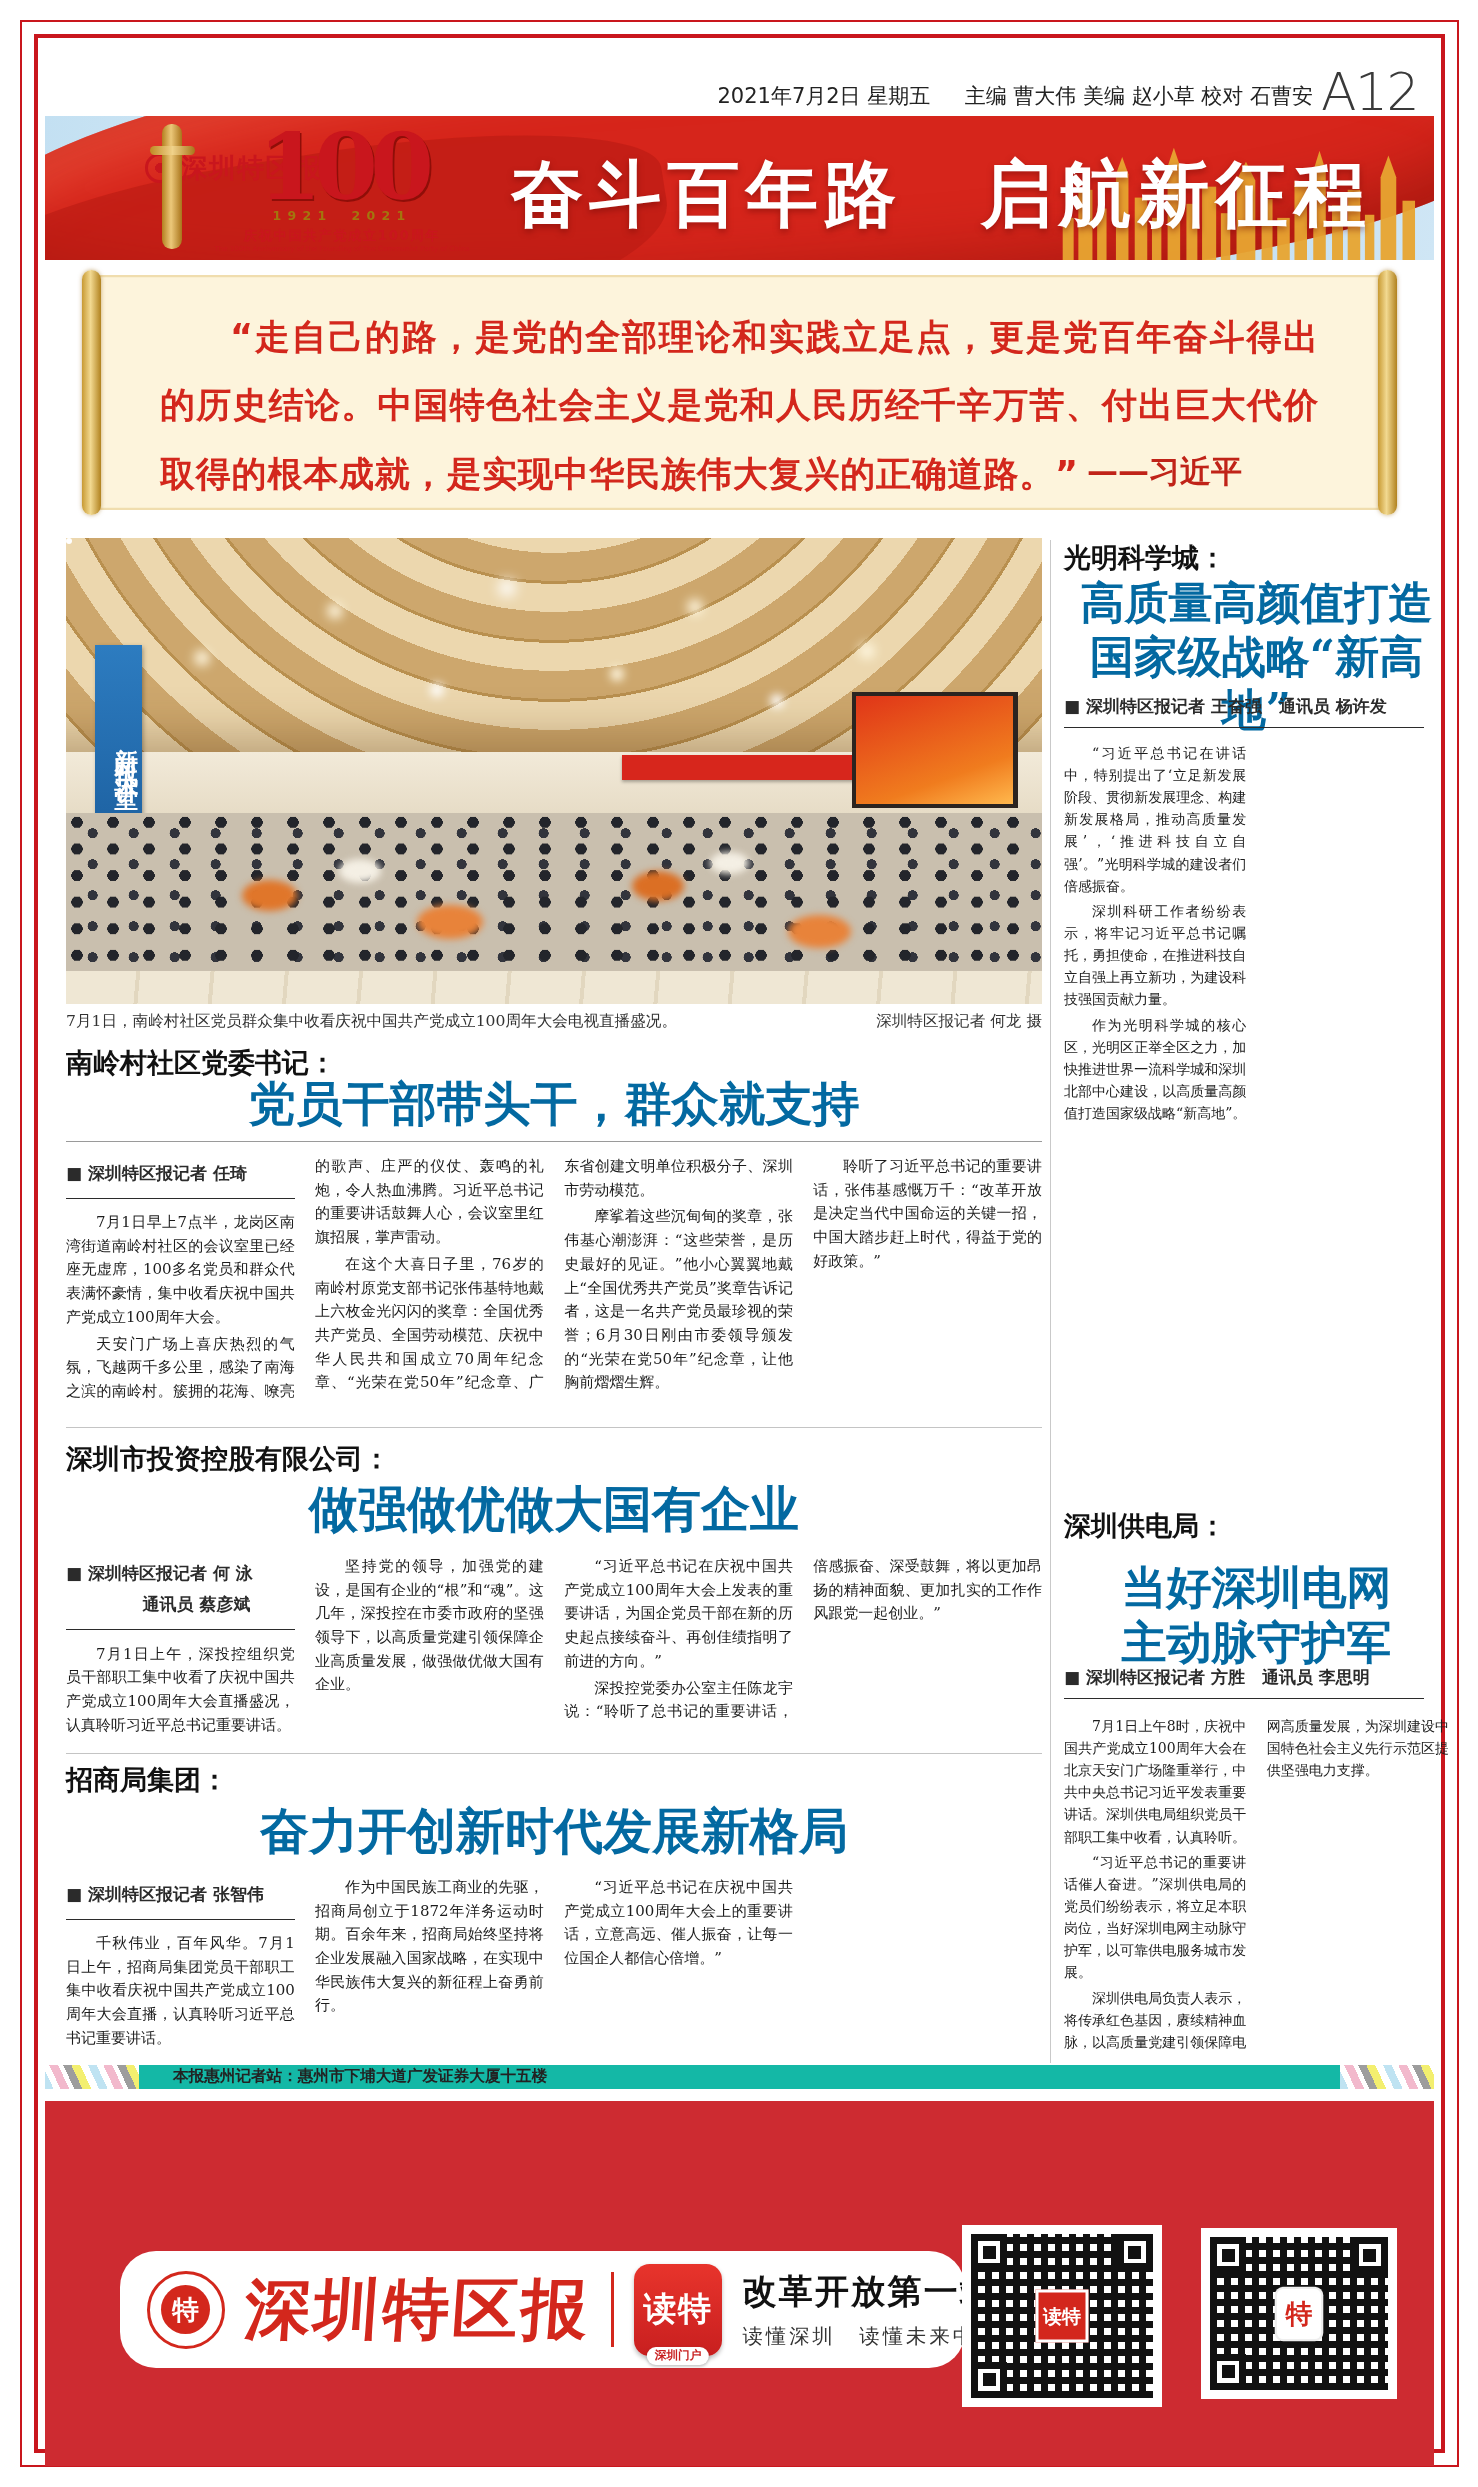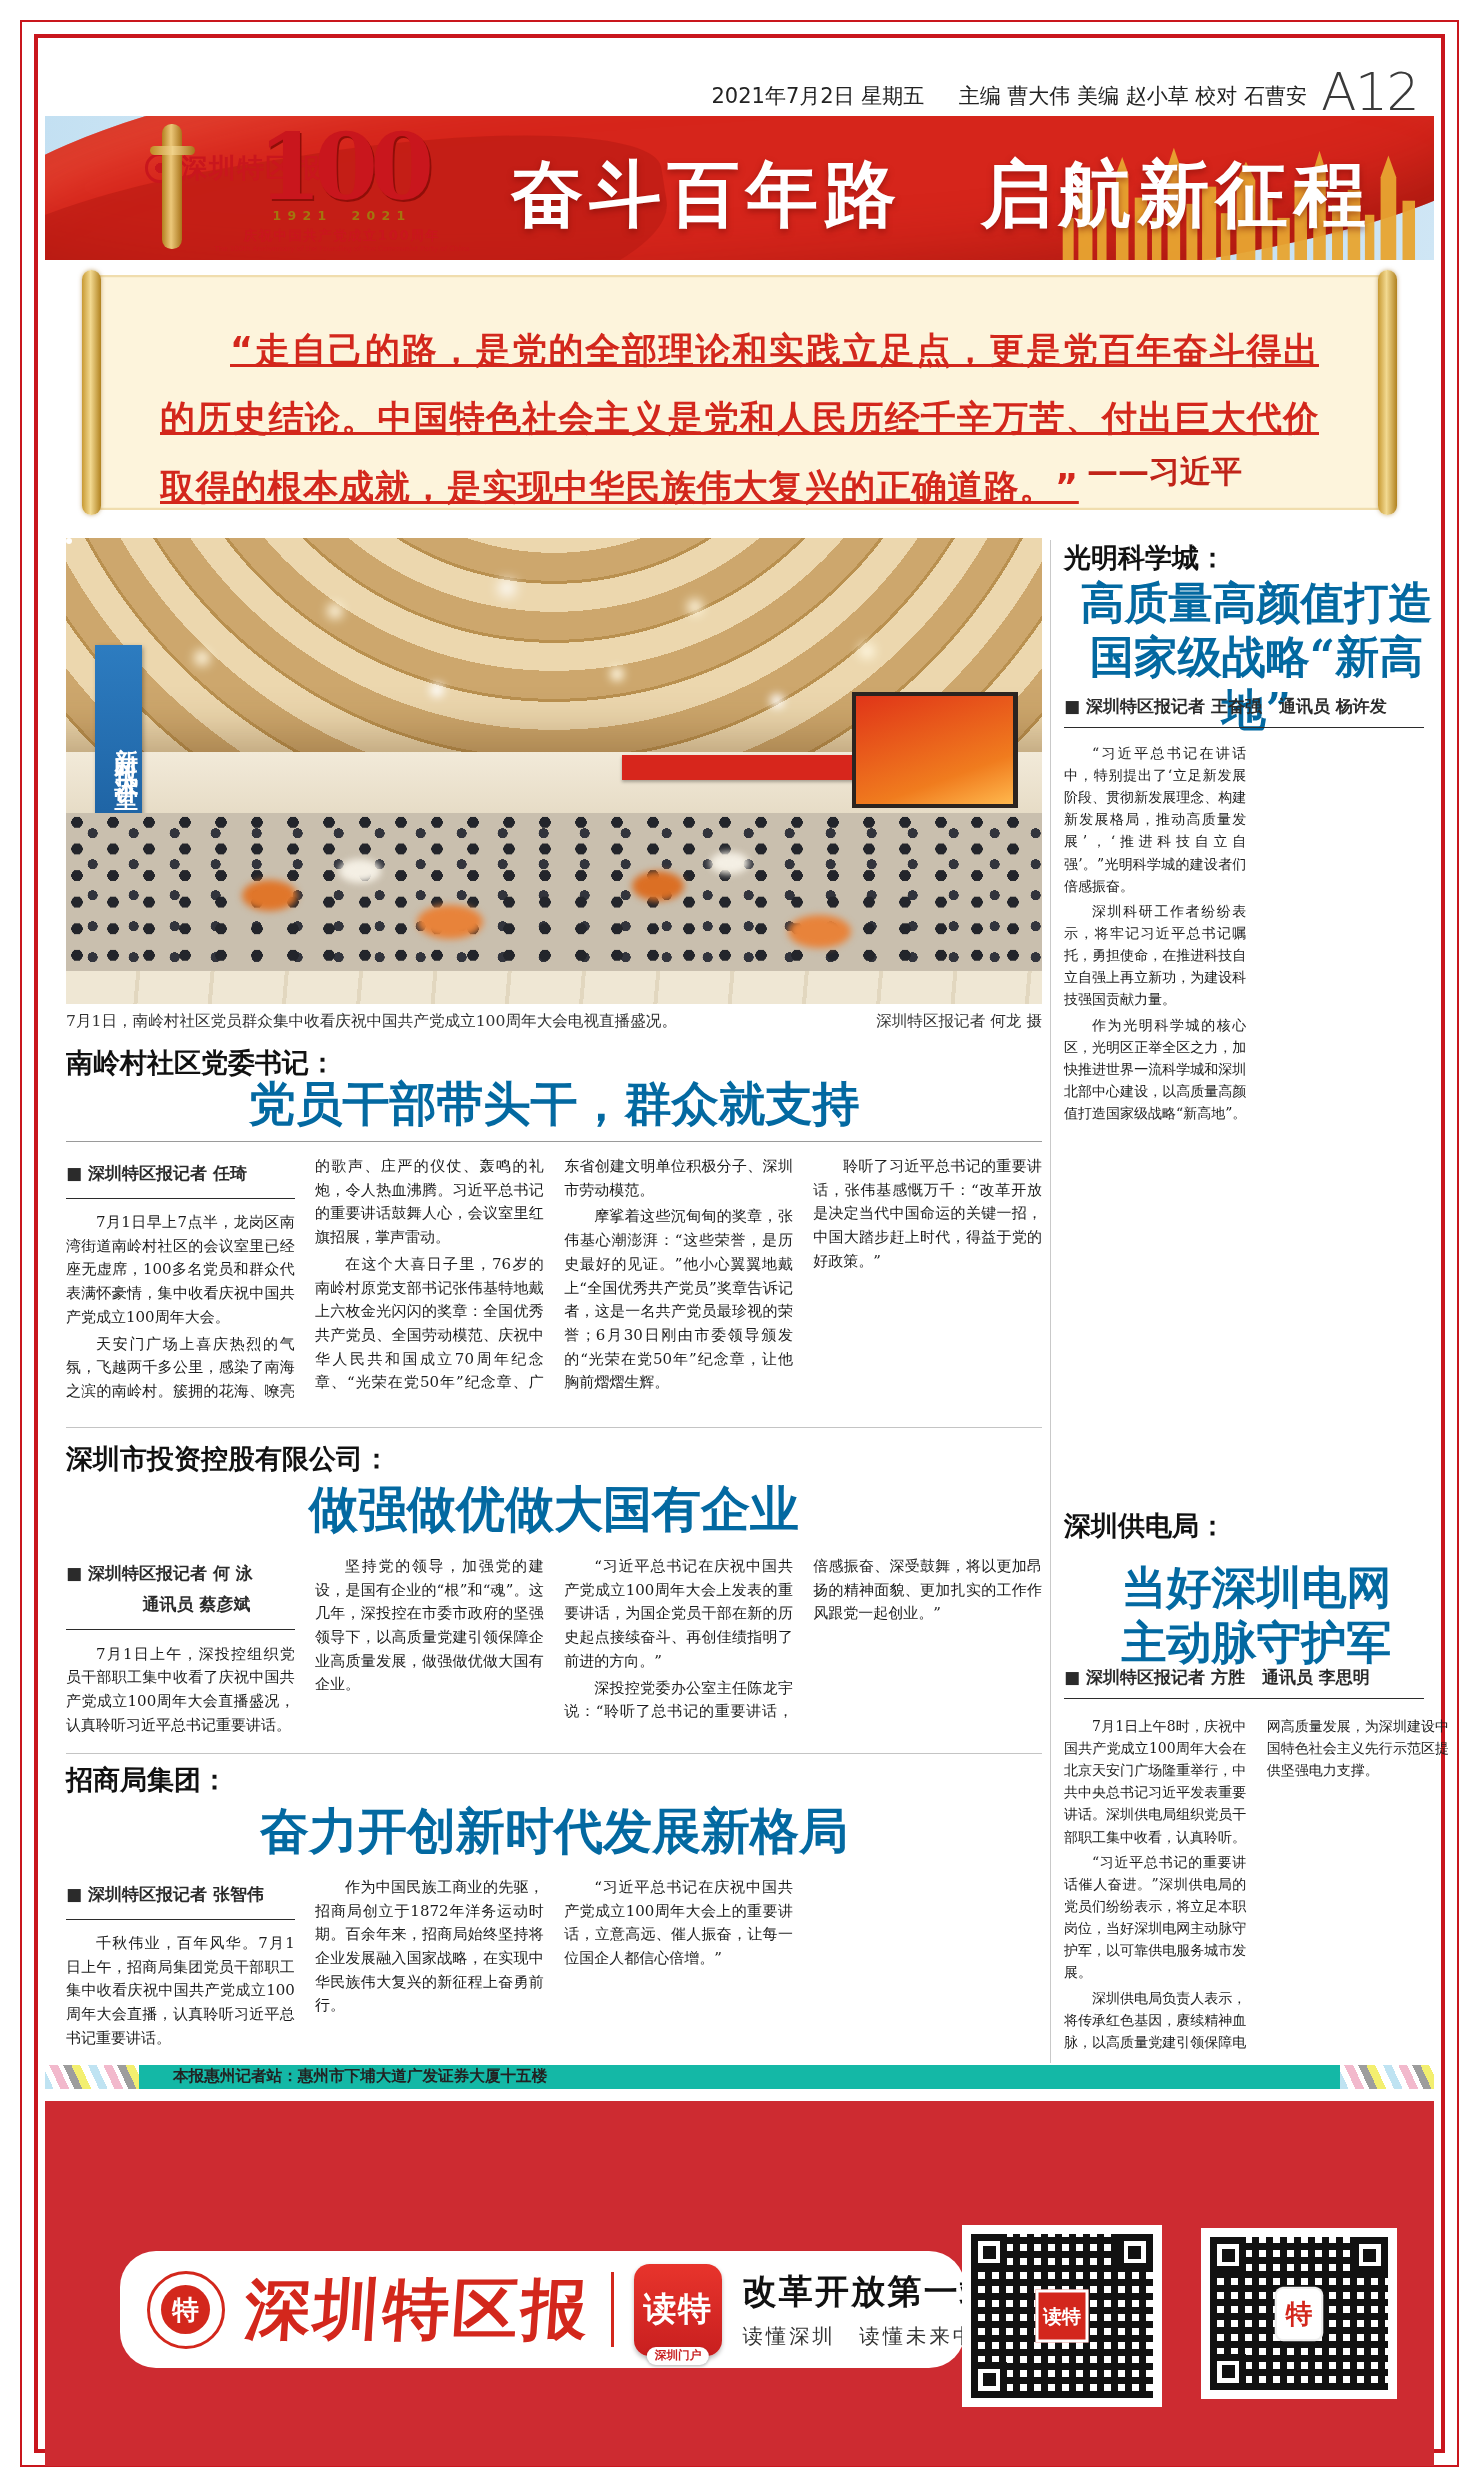--- a/index.html
+++ b/index.html
@@ -3,21 +3,21 @@
 <meta charset="utf-8">
 <style>
   html,body{margin:0;padding:0;background:#ffffff;}
   .page{position:relative;width:1479px;height:2487px;margin:0 auto;background:#fff;overflow:hidden;
         font-family:"DejaVu Serif","Liberation Serif",serif;color:#1a1a1a;}
   
   .frame-outer{position:absolute;inset:20.3px;border:2.3px solid #c9161d;pointer-events:none;}
   .frame-inner{position:absolute;inset:34px;border:4.7px solid #c9161d;pointer-events:none;}
 
   
-  .header-meta{position:absolute;top:66px;right:61px;display:flex;align-items:flex-end;gap:14px;}
+  .header-meta{position:absolute;top:66px;right:61px;display:flex;align-items:flex-end;gap:8px;}
   .header-dateline{font-family:"DejaVu Sans","Liberation Sans",sans-serif;font-size:21px;color:#222;padding-bottom:7.8px;}
   .header-page{font-family:"DejaVu Sans","Liberation Sans",sans-serif;font-weight:200;font-size:52px;color:#3a3a3a;letter-spacing:-1.6px;line-height:1;}
 
   
   .banner{position:absolute;top:116px;left:45px;right:45px;height:144px;overflow:hidden;
           background:linear-gradient(100deg,#c3e0f2 0%,#e2f1fa 38%,#bcd9ee 70%,#cfe6f5 100%);}
   .banner .flag{position:absolute;left:-6%;right:-4%;top:-58%;bottom:-34%;background:#d6251b;
           border-radius:48% 42% 46% 54% / 62% 48% 42% 52%;transform:rotate(-4deg);
           box-shadow:inset 0 -31px 63px rgba(120,10,5,.45), inset 0 39px 47px rgba(255,120,90,.35);}
   .banner .flag2{position:absolute;left:-10%;width:55%;top:30%;bottom:-60%;background:#b71a12;opacity:.55;
@@ -41,22 +41,22 @@
           background:linear-gradient(90deg,#b4801f,#ecc87a 45%,#a9741a);}
   .pillar:before{content:"";position:absolute;top:22px;left:-12.5px;width:45px;height:9.4px;border-radius:6.3px;
           background:linear-gradient(90deg,#c08a24,#f0d28a 50%,#a9741a);}
 
   
   .quote{position:absolute;top:275px;left:88px;right:88px;height:235px;background:#fdf4dc;
          border-radius:12.5px;box-shadow:0 0 0 2.3px #f0ddae inset;}
   .quote .roll{position:absolute;top:-4.7px;bottom:-4.7px;width:19px;border-radius:9.4px;
          background:linear-gradient(90deg,#c89a33,#f2d991 45%,#b1821f);box-shadow:0 0 4.7px rgba(150,100,10,.5);}
   .quote .roll.left{left:-6.3px;} .quote .roll.right{right:-6.3px;}
-  .quote-text{margin:0;padding:41px 72px 0 72px;font-family:"DejaVu Sans","Liberation Sans",sans-serif;
-         font-weight:900;font-size:35px;line-height:1.95;color:#d3271c;text-align:justify;text-indent:2em;letter-spacing:0.8px;text-decoration:underline;}
+  .quote-text{margin:0;padding:28px 72px 0 72px;font-family:"DejaVu Sans","Liberation Sans",sans-serif;
+         font-weight:900;font-size:35px;line-height:1.95;color:#d3271c;text-align:justify;text-indent:2em;letter-spacing:0.8px;}
   .quote-attr{position:absolute;right:149px;bottom:17px;font-size:31px;font-weight:700;color:#c02318;}
 
   
   .photo{position:absolute;top:538px;left:66px;width:976px;height:466px;overflow:hidden;background:#e8e0d2;}
   .ph-ceiling{position:absolute;left:-6%;right:-6%;top:-30%;height:78%;
          background:repeating-radial-gradient(circle at 50% -30%, #ecd7ae 0 28px, #cda76d 28px 56px, #b9904f 56px 59px);
          box-shadow:inset 0 -23.5px 47px rgba(90,55,15,.35);}
   .ph-lights{position:absolute;left:0;top:0;width:6.3px;height:6.3px;border-radius:50%;background:#fff;
          box-shadow:133px 117px 11px 4.7px #fff8e2, 266px 70px 11px 4.7px #fff8e2, 438px 47px 12.5px 5.5px #ffffff,
                     626px 66px 11px 4.7px #fff8e2, 798px 110px 11px 4.7px #fff8e2, 368px 149px 9.4px 3.9px #fff,

